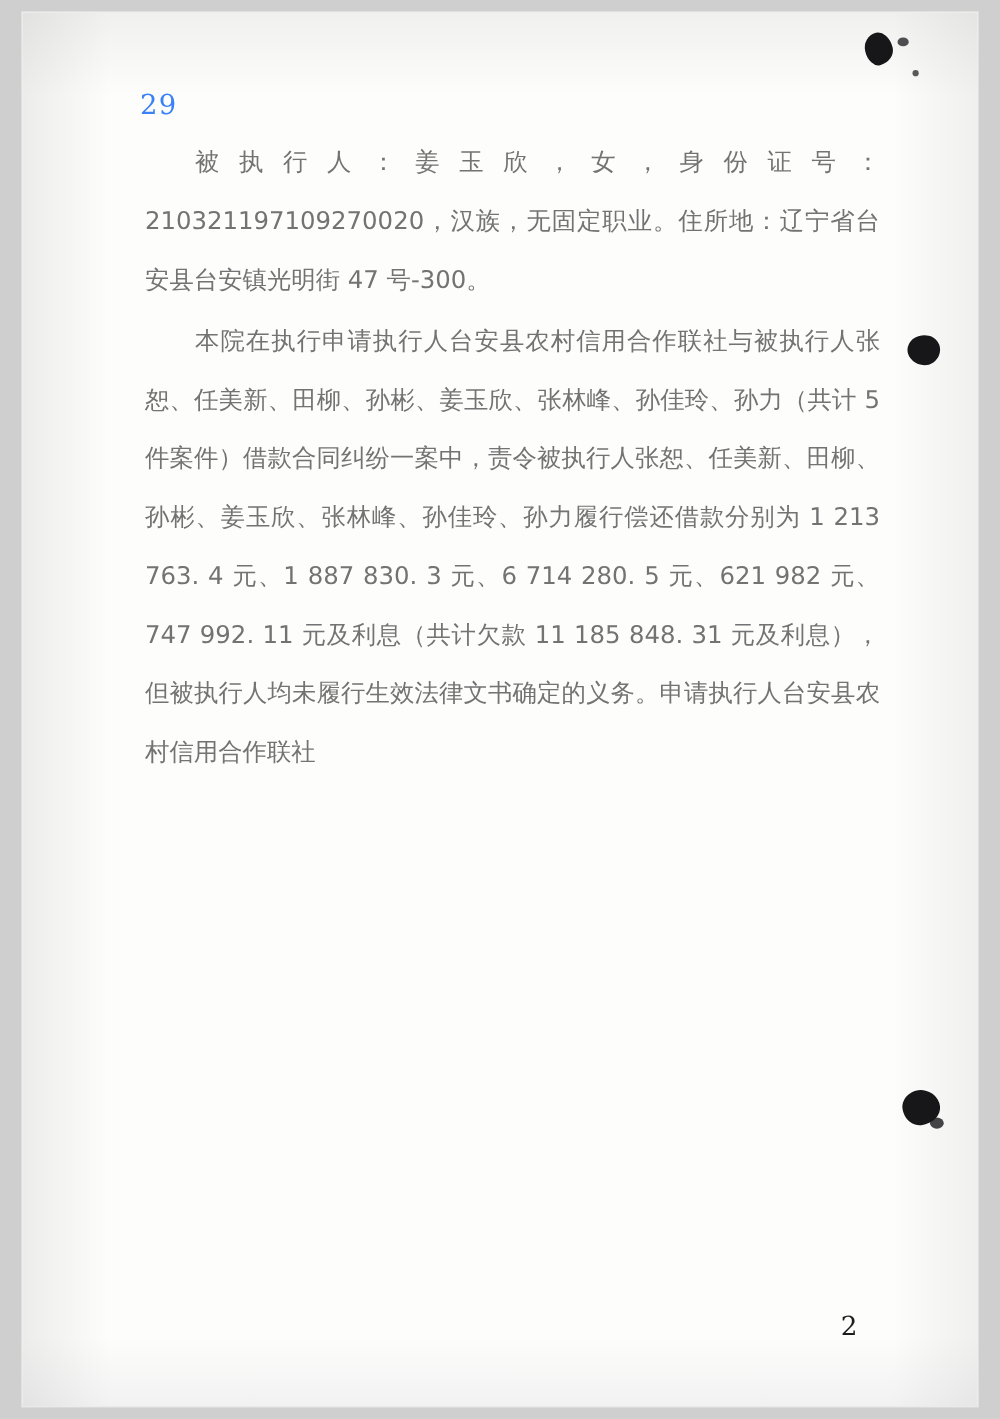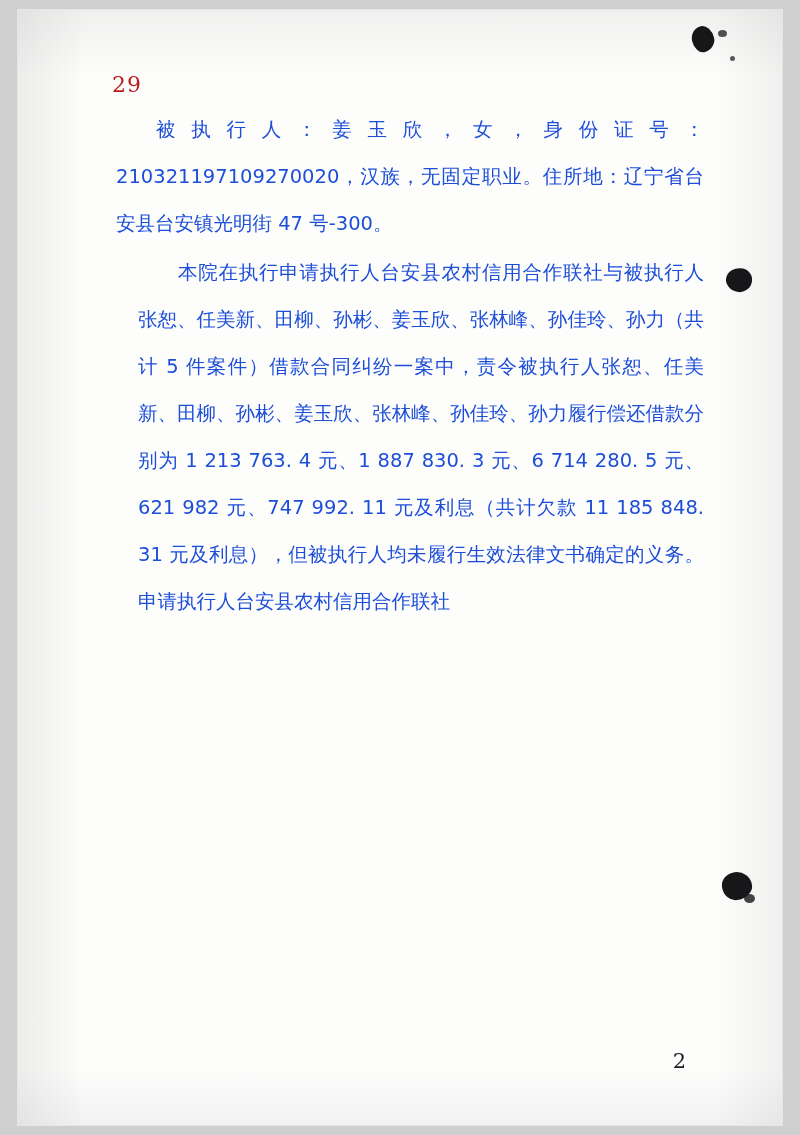--- a/index.html
+++ b/index.html
@@ -45,42 +45,41 @@
     left: 0; top: 0; right: 0; bottom: 0;
     color: #18181a;
   }
   .page-number-top {
     position: absolute;
     left: 94px;
     top: 62px;
     font-family: "DejaVu Serif", serif;
     font-size: 22px;
     letter-spacing: 1px;
-    color: #b91c1c;
+    color: #3b82f6;
   }
   .body-text {
     position: absolute;
     left: 98px;
     top: 96px;
     width: 588px;
     font-family: "DejaVu Sans", sans-serif;
     font-size: 19.5px;
     line-height: 47px;
-    color: #1d4ed8;
+    color: #737373;
     text-align: justify;
     text-justify: inter-character;
   }
   .para {
     margin: 0 0 2px 0;
     text-indent: 40px;
     white-space: normal;
   }
   .para.last {
     margin-bottom: 0;
-    margin-left: 22px;
   }
   .page-number-bottom {
     position: absolute;
     right: 96px;
     bottom: 52px;
     font-family: "DejaVu Serif", serif;
     font-size: 21px;
     color: #1d1d1f;
   }
   

